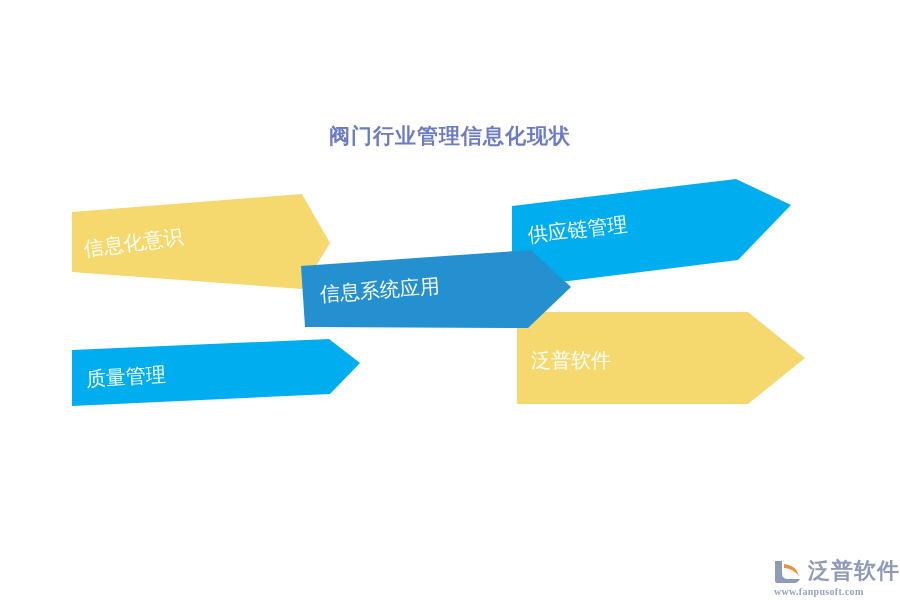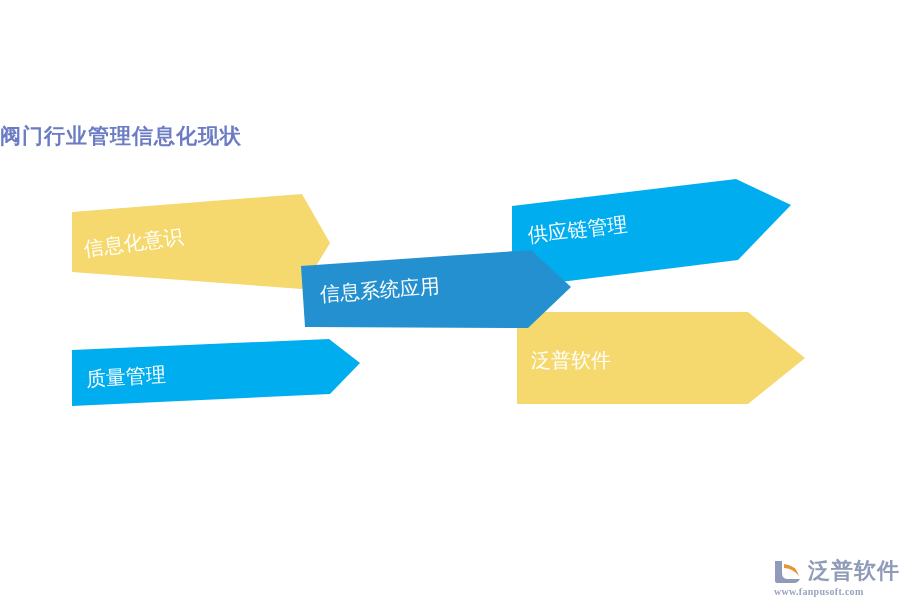--- a/index.html
+++ b/index.html
@@ -21,20 +21,21 @@
     top: 0;
     width: 900px;
     height: 600px;
   }
 
   #chart-title {
     position: absolute;
     left: 0;
     top: 122px;
     width: 900px;
+    text-align: center;
     font-size: 21px;
     font-weight: bold;
     letter-spacing: 1px;
     color: #6b7bc4;
     font-family: "Liberation Sans", "DejaVu Sans", sans-serif;
   }
 
   .node-label {
     position: absolute;
     color: #ffffff;

